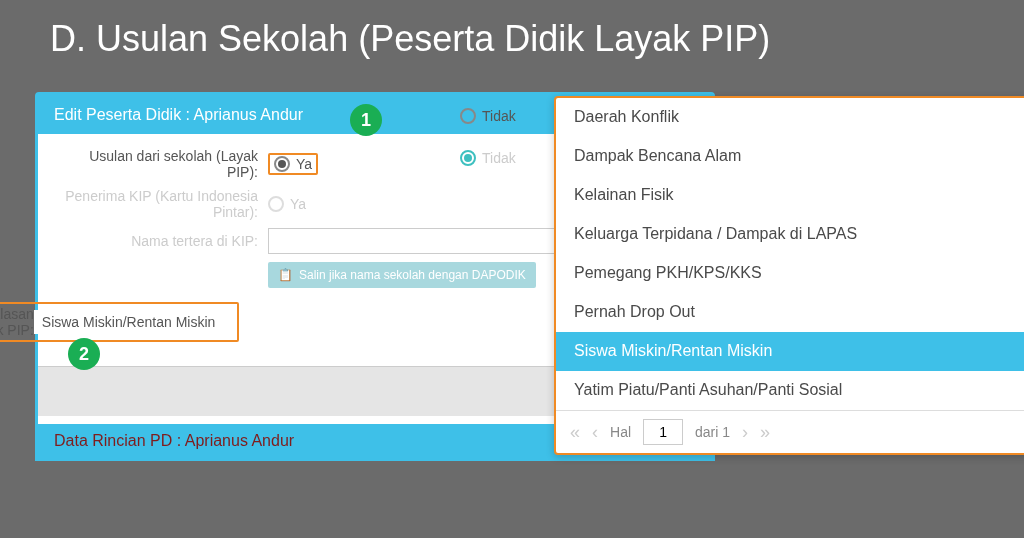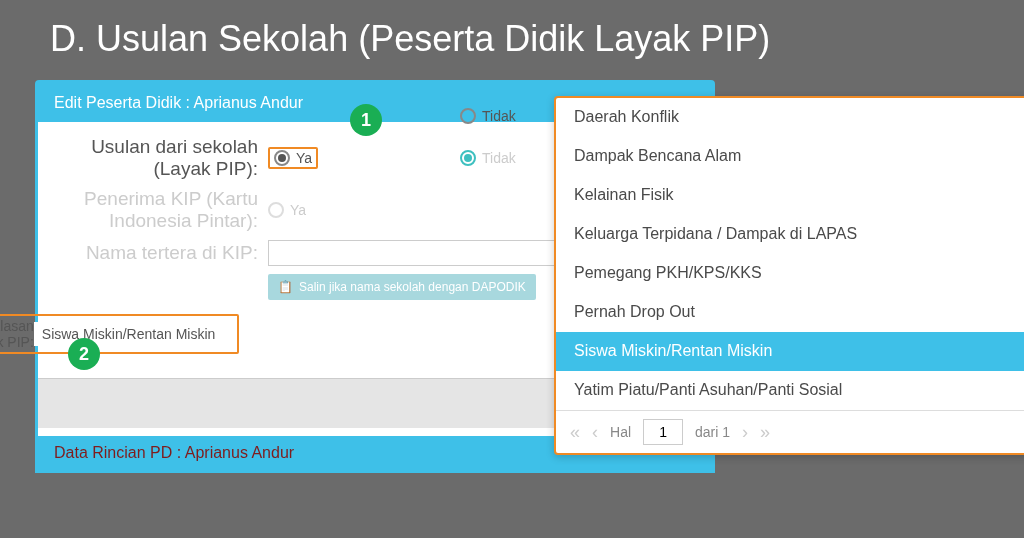--- a/index.html
+++ b/index.html
@@ -13,21 +13,21 @@
 }
 .page-title {
   color: #fff;
   font-size: 36px;
   font-weight: 300;
   padding: 18px 12px 14px 50px;
 }
 .panel {
   position: absolute;
   left: 35px;
-  top: 80px;
+  top: 92px;
   width: 680px;
   background: #fff;
   border: 3px solid #3ec0e8;
   border-radius: 4px 4px 0 0;
 }
 .panel-header {
   background: #3ec0e8;
   color: #fff;
   padding: 10px 16px;
   font-size: 16px;
@@ -43,21 +43,21 @@
 }
 .form-row {
   display: flex;
   align-items: center;
   margin-bottom: 8px;
 }
 .form-label {
   width: 210px;
   text-align: right;
   padding-right: 10px;
-  font-size: 19px;
+  font-size: 14px;
   color: #555;
 }
 .form-label.disabled { color: #ccc; }
 .radio-group { display: flex; align-items: center; gap: 6px; }
 .radio-circle {
   width: 16px; height: 16px; border-radius: 50%;
   border: 2px solid #888; display: inline-flex;
   align-items: center; justify-content: center;
 }
 .radio-circle.selected::after {

